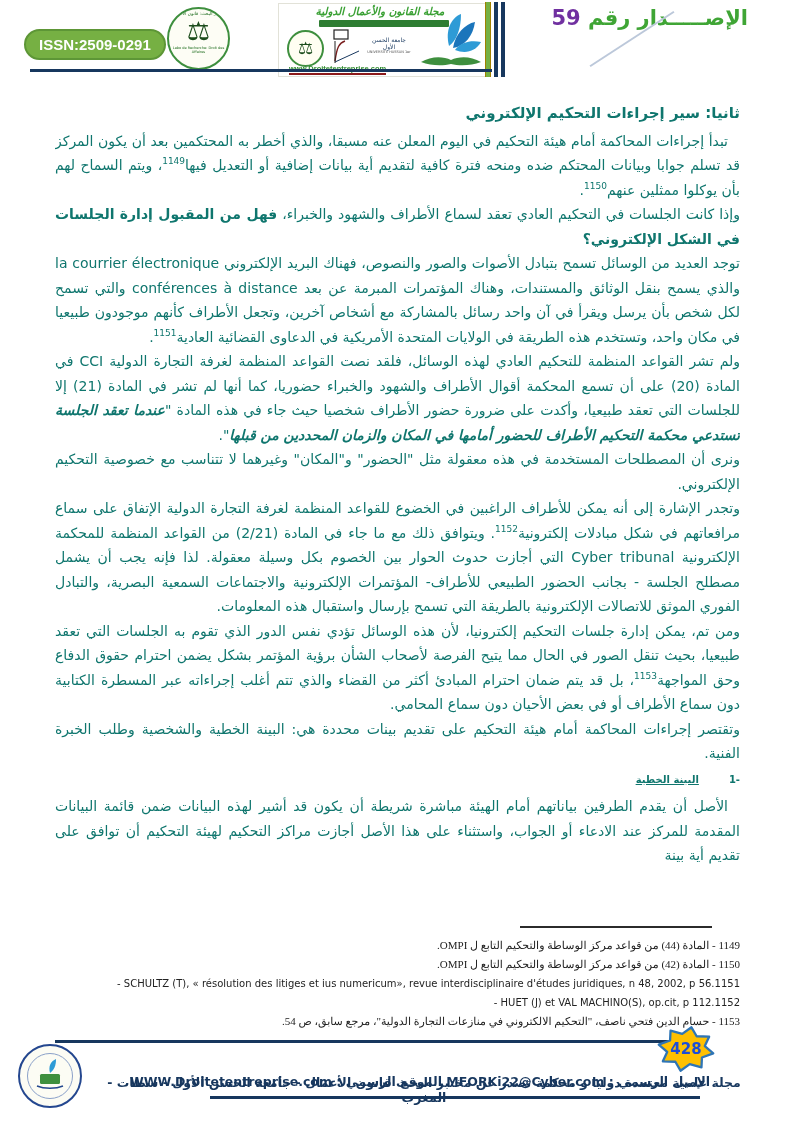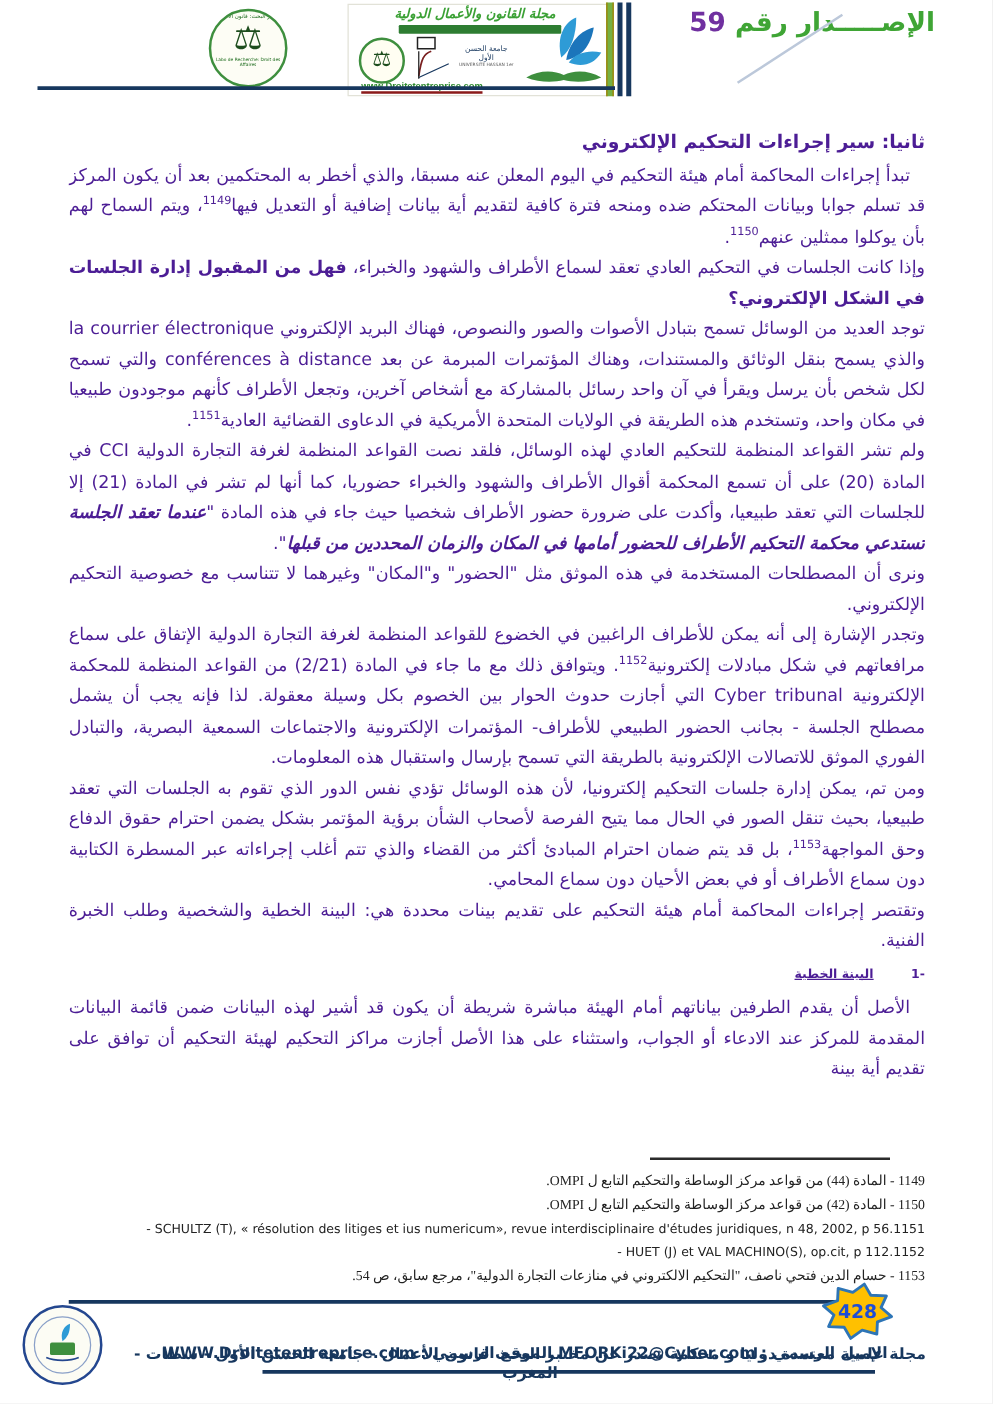--- a/index.html
+++ b/index.html
@@ -50,21 +50,21 @@
   .issue-line .lbl { color:#3FA535; }
   .issue-line .num { color:#7030A0; }
   .date-line { position:absolute; right:121px; top:42px; font-size:19px; font-weight:bold;
     color:#5B9BD5; direction:rtl; }
   .slash { position:absolute; right:112px; top:38px; width:100px; height:2px;
     background:#bcc8da; transform:rotate(-33deg); }
   .hdr-rule { position:absolute; left:30px; top:69px; width:462px; height:3px; background:#17375E; }
   
   .content {
     position:absolute; left:55px; top:101px; width:685px; height:822px; overflow:hidden;
-    direction:rtl; text-align:justify; font-size:14px; line-height:24.5px; color:#4c1d95;
+    direction:rtl; text-align:justify; font-size:14px; line-height:24.5px; color:#0f766e;
   }
   .content h3 { font-size:15px; font-weight:bold; margin:0 0 3px; }
   .content p { margin:0; }
   .content p.indent { text-indent:12px; }
   .content sup { font-size:9px; line-height:0; vertical-align:super; }
   .content .bi { font-weight:bold; font-style:italic; }
   .content .b { font-weight:bold; }
   .content h4 { font-size:10px; font-weight:bold; margin:2px 0; }
   .content h4 .h-gap { display:inline-block; width:30px; }
   .content h4 .ul { text-decoration:underline; }
@@ -90,20 +90,21 @@
   }
   .seal .inner { position:absolute; left:7px; top:7px; width:46px; height:46px;
     border:1px solid #8aa0c8; border-radius:50%; }
 </style>
 </head>
 <body>
 
 <div class="page">
 
   <div class="hdr">
+    <div class="issn-badge">ISSN:2509-0291</div>
 
     <div class="lab-logo">
       <span class="ring-top">مختبر البحث: قانون الأعمال</span>
       <span class="scales">⚖</span>
       <span class="ring-bottom">Labo de Recherche: Droit des Affaires</span>
     </div>
 
     <div class="banner">
       <div class="jtitle" dir="rtl">مجلة القانون والأعمال الدولية</div>
       <div class="strip"></div>
@@ -147,21 +148,21 @@
     <h3>ثانيا: سير إجراءات التحكيم الإلكتروني</h3>
 
     <p class="indent"><span>تبدأ إجراءات المحاكمة أمام هيئة التحكيم في اليوم المعلن عنه مسبقا، والذي أخطر به المحتكمين بعد أن يكون المركز قد تسلم جوابا وبيانات المحتكم ضده ومنحه فترة كافية لتقديم أية بيانات إضافية أو التعديل فيها</span><sup>1149</sup><span>، ويتم السماح لهم بأن يوكلوا ممثلين عنهم</span><sup>1150</sup><span>.</span></p>
 
     <p><span>وإذا كانت الجلسات في التحكيم العادي تعقد لسماع الأطراف والشهود والخبراء، </span><span class="b">فهل من المقبول إدارة الجلسات في الشكل الإلكتروني؟</span></p>
 
     <p><span>توجد العديد من الوسائل تسمح بتبادل الأصوات والصور والنصوص، فهناك البريد الإلكتروني la courrier électronique والذي يسمح بنقل الوثائق والمستندات، وهناك المؤتمرات المبرمة عن بعد conférences à distance والتي تسمح لكل شخص بأن يرسل ويقرأ في آن واحد رسائل بالمشاركة مع أشخاص آخرين، وتجعل الأطراف كأنهم موجودون طبيعيا في مكان واحد، وتستخدم هذه الطريقة في الولايات المتحدة الأمريكية في الدعاوى القضائية العادية</span><sup>1151</sup><span>.</span></p>
 
     <p><span>ولم تشر القواعد المنظمة للتحكيم العادي لهذه الوسائل، فلقد نصت القواعد المنظمة لغرفة التجارة الدولية CCI في المادة (20) على أن تسمع المحكمة أقوال الأطراف والشهود والخبراء حضوريا، كما أنها لم تشر في المادة (21) إلا للجلسات التي تعقد طبيعيا، وأكدت على ضرورة حضور الأطراف شخصيا حيث جاء في هذه المادة "</span><span class="bi">عندما تعقد الجلسة تستدعي محكمة التحكيم الأطراف للحضور أمامها في المكان والزمان المحددين من قبلها</span><span>".</span></p>
 
-    <p>ونرى أن المصطلحات المستخدمة في هذه الموثق مثل "الحضور" و"المكان" وغيرهما لا تتناسب مع خصوصية التحكيم الإلكتروني.</p>
+    <p>ونرى أن المصطلحات المستخدمة في هذه معقولة مثل "الحضور" و"المكان" وغيرهما لا تتناسب مع خصوصية التحكيم الإلكتروني.</p>
 
     <p><span>وتجدر الإشارة إلى أنه يمكن للأطراف الراغبين في الخضوع للقواعد المنظمة لغرفة التجارة الدولية الإتفاق على سماع مرافعاتهم في شكل مبادلات إلكترونية</span><sup>1152</sup><span>. ويتوافق ذلك مع ما جاء في المادة (2/21) من القواعد المنظمة للمحكمة الإلكترونية Cyber tribunal التي أجازت حدوث الحوار بين الخصوم بكل وسيلة معقولة. لذا فإنه يجب أن يشمل مصطلح الجلسة - بجانب الحضور الطبيعي للأطراف- المؤتمرات الإلكترونية والاجتماعات السمعية البصرية، والتبادل الفوري الموثق للاتصالات الإلكترونية بالطريقة التي تسمح بإرسال واستقبال هذه المعلومات.</span></p>
 
     <p><span>ومن تم، يمكن إدارة جلسات التحكيم إلكترونيا، لأن هذه الوسائل تؤدي نفس الدور الذي تقوم به الجلسات التي تعقد طبيعيا، بحيث تنقل الصور في الحال مما يتيح الفرصة لأصحاب الشأن برؤية المؤتمر بشكل يضمن احترام حقوق الدفاع وحق المواجهة</span><sup>1153</sup><span>، بل قد يتم ضمان احترام المبادئ أكثر من القضاء والذي تتم أغلب إجراءاته عبر المسطرة الكتابية دون سماع الأطراف أو في بعض الأحيان دون سماع المحامي.</span></p>
 
     <p>وتقتصر إجراءات المحاكمة أمام هيئة التحكيم على تقديم بينات محددة هي: البينة الخطية والشخصية وطلب الخبرة الفنية.</p>
 
     <h4><span dir="ltr">1-</span><span class="h-gap"></span><span class="ul">البينة الخطية</span></h4>
 
     <p class="indent">الأصل أن يقدم الطرفين بياناتهم أمام الهيئة مباشرة شريطة أن يكون قد أشير لهذه البيانات ضمن قائمة البيانات المقدمة للمركز عند الادعاء أو الجواب، واستثناء على هذا الأصل أجازت مراكز التحكيم لهيئة التحكيم أن توافق على تقديم أية بينة</p>

